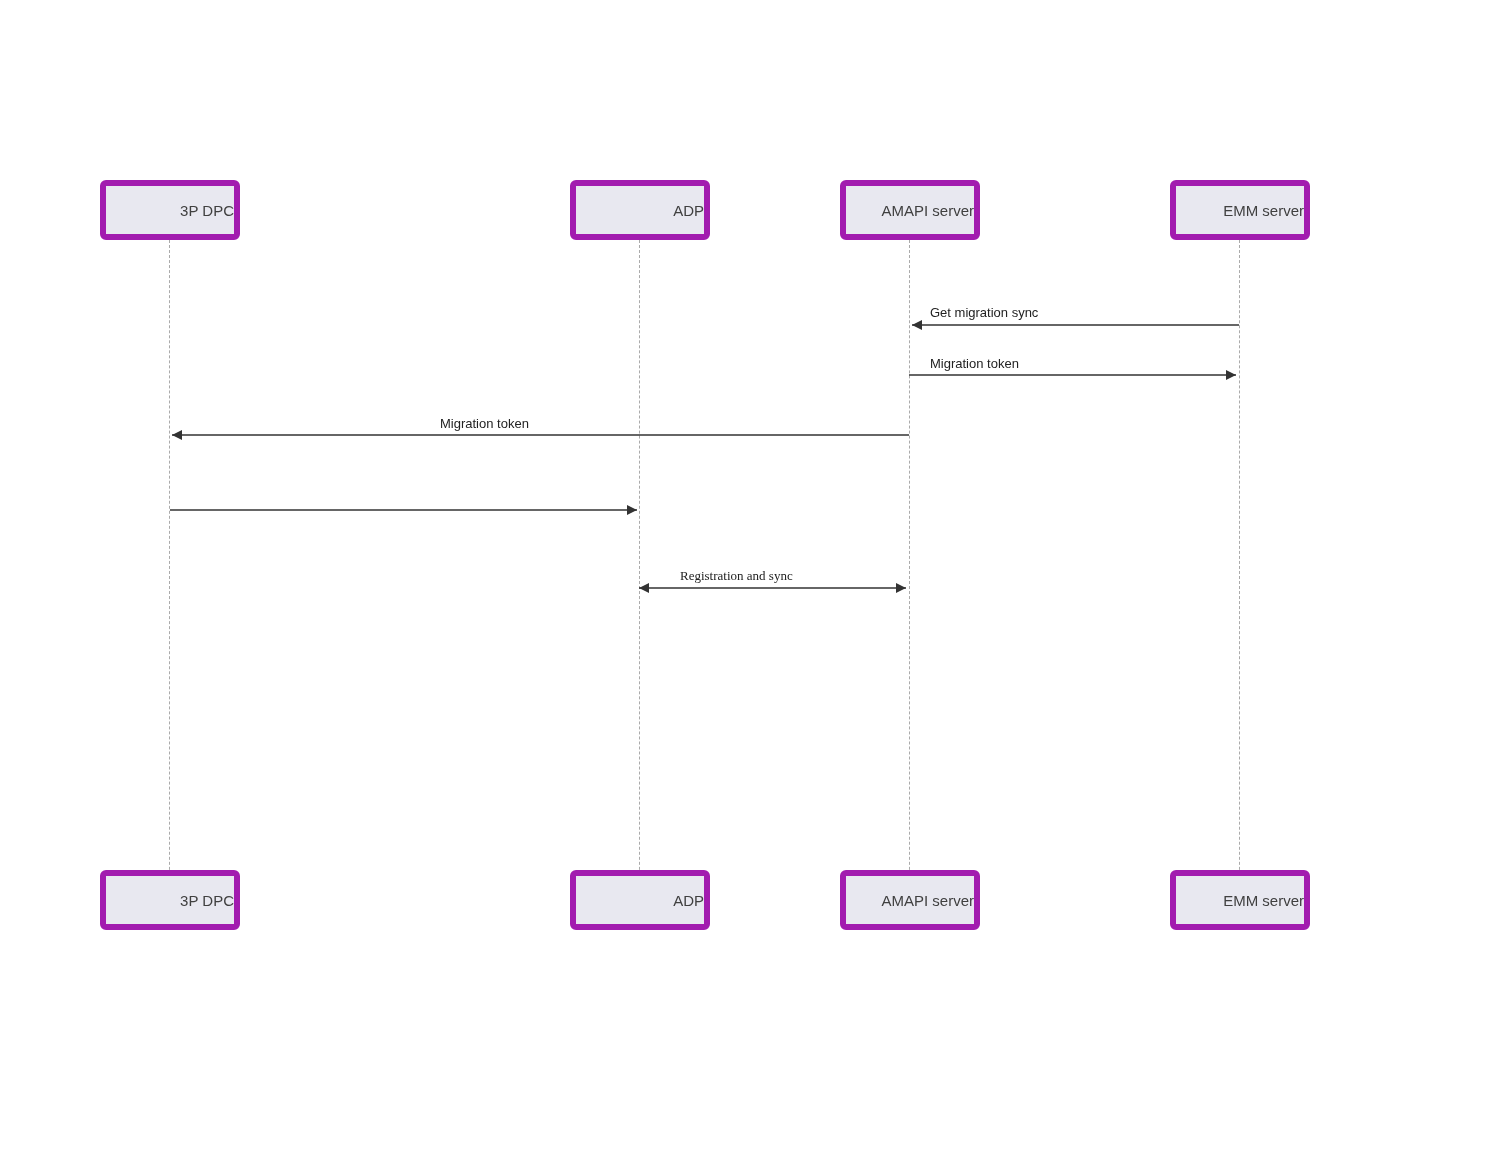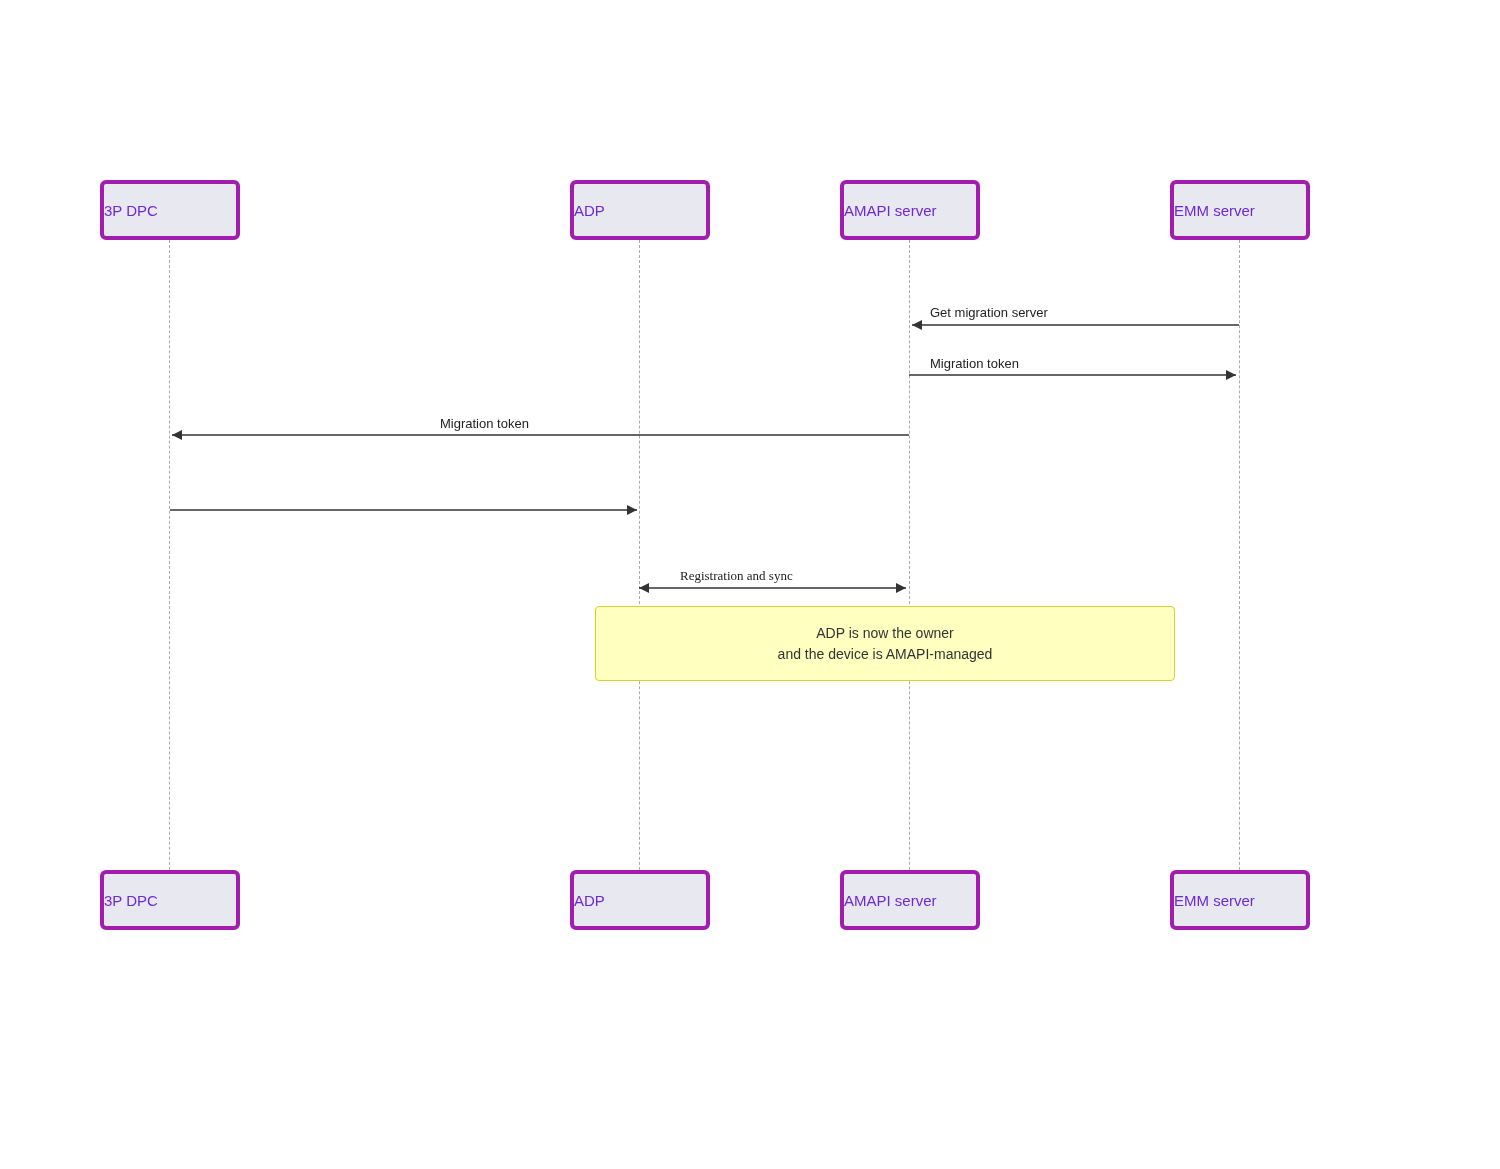--- a/index.html
+++ b/index.html
@@ -14,29 +14,29 @@
     .diagram-container {
       position: absolute;
       top: 180px;
       left: 50px;
       width: 1400px;
       height: 800px;
     }
     .actor-box {
       position: absolute;
       background: #e8e8f0;
-      border: 4px solid #a21caf;
+      border: 6px solid #a21caf;
       border-radius: 6px;
       text-align: center;
       display: flex;
       align-items: center;
-      justify-content: flex-start;
+      justify-content: flex-end;
       font-size: 15px;
       font-weight: 500;
-      color: #6d28d9;
+      color: #404040;
       width: 140px;
       height: 60px;
     }
     
     .lifeline {
       position: absolute;
       border-left: 1.5px dashed #aaa;
       top: 60px;
       bottom: 60px;
     }
@@ -104,28 +104,25 @@
     <polygon points="122,255 132,250 132,260" fill="#333"></polygon>
 
     <line x1="120" y1="330" x2="587" y2="330" stroke="#333" stroke-width="1.5"></line>
     <polygon points="587,330 577,325 577,335" fill="#333"></polygon>
 
     <line x1="589" y1="408" x2="856" y2="408" stroke="#333" stroke-width="1.5"></line>
     <polygon points="589,408 599,403 599,413" fill="#333"></polygon>
     <polygon points="856,408 846,403 846,413" fill="#333"></polygon>
   </svg>
 
-  <div class="label" style="left:880px; top:125px;">Get migration server</div>
+  <div class="label" style="left:880px; top:125px;">Get migration sync</div>
   <div class="label" style="left:880px; top:176px;">Migration token</div>
   <div class="label" style="left:390px; top:236px;">Migration token</div>
   <div class="label" style="left:630px; top:388px;font-family:Liberation Serif, serif;">Registration and sync</div>
 
-  <div class="highlight-box" style="left:545px; top:426px; width:580px; height:75px;">
-    ADP is now the owner<br>and the device is AMAPI-managed
-  </div>
 
   <div class="actor-box" style="left:50px; top:690px;">
     <span>3P DPC</span>
   </div>
   <div class="actor-box" style="left:520px; top:690px;">
     <span>ADP</span>
   </div>
   <div class="actor-box" style="left:790px; top:690px;">
     <span>AMAPI server</span>
   </div>

